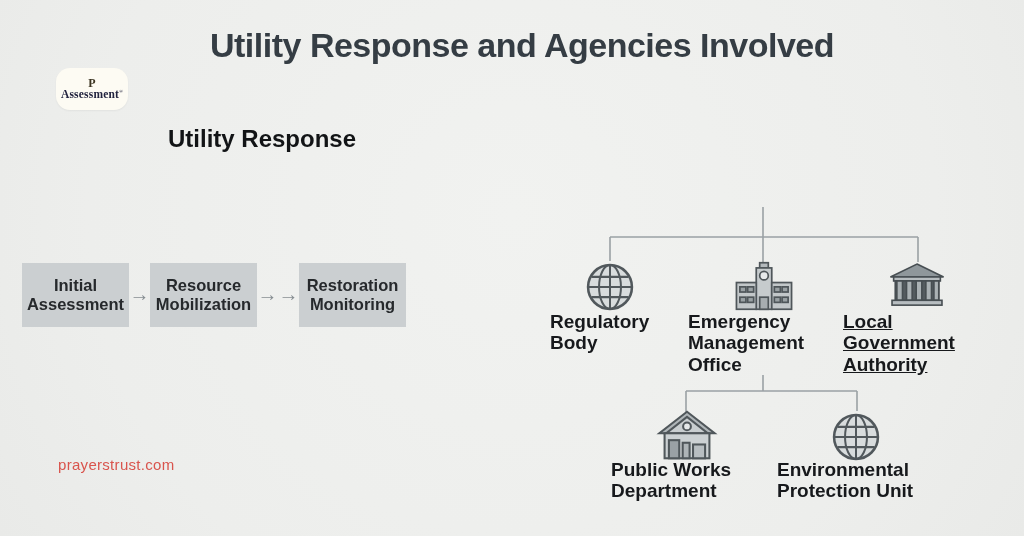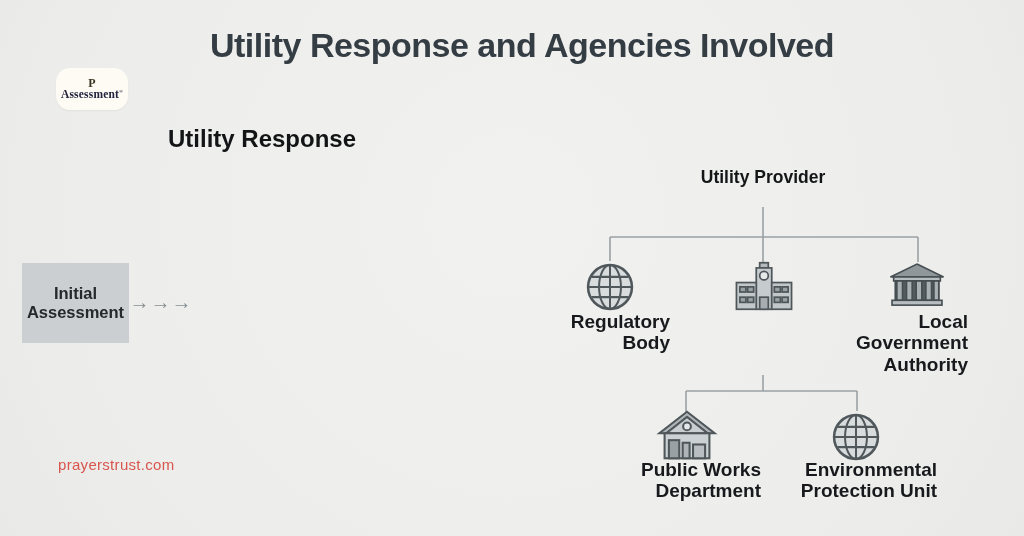--- a/index.html
+++ b/index.html
@@ -77,21 +77,21 @@
 
   
   .flow {
     position: absolute;
     left: 22px; top: 263px;
     display: flex;
     align-items: center;
   }
   .flow-step {
     width: 107px;
-    height: 80px;
+    height: 64px;
     background: #cbcfd1;
     color: #26292c;
     font-size: 16.5px;
     font-weight: 700;
     line-height: 1.18;
     display: flex;
     align-items: center;
     justify-content: center;
     text-align: center;
   }
@@ -123,29 +123,29 @@
   }
   .org-icon { position: absolute; }
   .icon-regulatory   { left: 583px; top: 260px; }
   .icon-emo          { left: 733px; top: 261px; }
   .icon-localgov     { left: 888px; top: 262px; }
   .icon-publicworks  { left: 655px; top: 410px; }
   .icon-env          { left: 829px; top: 410px; }
 
   .org-label {
     position: absolute;
-    text-align: right;
+    text-align: left;
     font-size: 19px;
     font-weight: 700;
     line-height: 1.13;
     color: #17191c;
   }
   .label-regulatory  { left: 550px; top: 311px; width: 120px; }
   .label-emo         { left: 688px; top: 311px; width: 150px; }
-  .label-localgov    { left: 818px; top: 311px; width: 150px; }
+  .label-localgov    { left: 843px; top: 311px; width: 150px; text-decoration: underline; }
   .label-publicworks { left: 611px; top: 459px; width: 150px; }
   .label-env         { left: 777px; top: 459px; width: 160px; }
 
   
   .watermark {
     position: absolute;
     left: 58px; top: 456px;
     font-size: 15px;
     font-weight: 400;
     color: #d9544d;
@@ -162,40 +162,41 @@
   <div class="logo">
     <span class="logo-monogram">P</span>
     <span class="logo-name"><span>Assessment</span><span class="logo-reg">®</span></span>
   </div>
 
   <h2 class="section-heading heading-left">Utility Response</h2>
 
   <div class="flow">
     <div class="flow-step">Initial Assessment</div>
     <span class="flow-arrow">→</span>
+    <div class="flow-step">Resource Mobilization</div>
     <span class="flow-arrow">→</span>
     <span class="flow-arrow">→</span>
+    <div class="flow-step">Restoration Monitoring</div>
   </div>
 
   <svg class="tree-lines" viewBox="0 0 1024 536">
     <g stroke="#9aa1a4" stroke-width="1.6" fill="none">
       <line x1="763" y1="207" x2="763" y2="237"></line>
       <line x1="610" y1="237" x2="918" y2="237"></line>
       <line x1="610" y1="237" x2="610" y2="261"></line>
       <line x1="763" y1="237" x2="763" y2="262"></line>
       <line x1="918" y1="237" x2="918" y2="262"></line>
       <line x1="763" y1="375" x2="763" y2="391"></line>
       <line x1="686" y1="391" x2="857" y2="391"></line>
       <line x1="686" y1="391" x2="686" y2="412"></line>
       <line x1="857" y1="391" x2="857" y2="411"></line>
     </g>
   </svg>
 
   <div class="lead-agency">
-    <div>Utility Provider</div>
   </div>
 
   <div class="org-icon icon-regulatory">
     <svg width="54" height="54" viewBox="0 0 64 64">
       <circle cx="32" cy="32" r="26" fill="#d8dcdd" stroke="#51585c" stroke-width="3"></circle>
       <ellipse cx="32" cy="32" rx="13" ry="26" fill="none" stroke="#51585c" stroke-width="2.4"></ellipse>
       <line x1="32" y1="6" x2="32" y2="58" stroke="#51585c" stroke-width="2.4"></line>
       <line x1="10" y1="20" x2="54" y2="20" stroke="#51585c" stroke-width="2.4"></line>
       <line x1="6" y1="32" x2="58" y2="32" stroke="#51585c" stroke-width="2.4"></line>
       <line x1="10" y1="44" x2="54" y2="44" stroke="#51585c" stroke-width="2.4"></line>
@@ -233,20 +234,21 @@
         <rect x="23" y="23" width="7" height="24" fill="#aab1b4"></rect>
         <rect x="35" y="23" width="7" height="24" fill="#aab1b4"></rect>
         <rect x="47" y="23" width="7" height="24" fill="#aab1b4"></rect>
         <rect x="57" y="23" width="6" height="24" fill="#aab1b4"></rect>
         <rect x="5" y="47" width="62" height="6" fill="#b7bdc0"></rect>
       </g>
     </svg>
   </div>
 
   <div class="org-label label-regulatory">Regulatory Body</div>
+  <div class="org-label label-emo">Emergency Management Office</div>
   <div class="org-label label-localgov">Local Government Authority</div>
 
   <div class="org-icon icon-publicworks">
     <svg width="64" height="50" viewBox="0 0 72 58">
       <g stroke="#50575b" stroke-width="2.4">
         <polygon points="36,2 68,27 4,27" fill="#b0b6b9"></polygon>
         <polygon points="36,8 60,27 12,27" fill="#c9ced0"></polygon>
         <circle cx="36" cy="19" r="4.5" fill="#e6e9ea"></circle>
         <rect x="10" y="27" width="52" height="29" fill="#ccd1d3"></rect>
         <rect x="15" y="35" width="12" height="21" fill="#9aa1a5"></rect>

